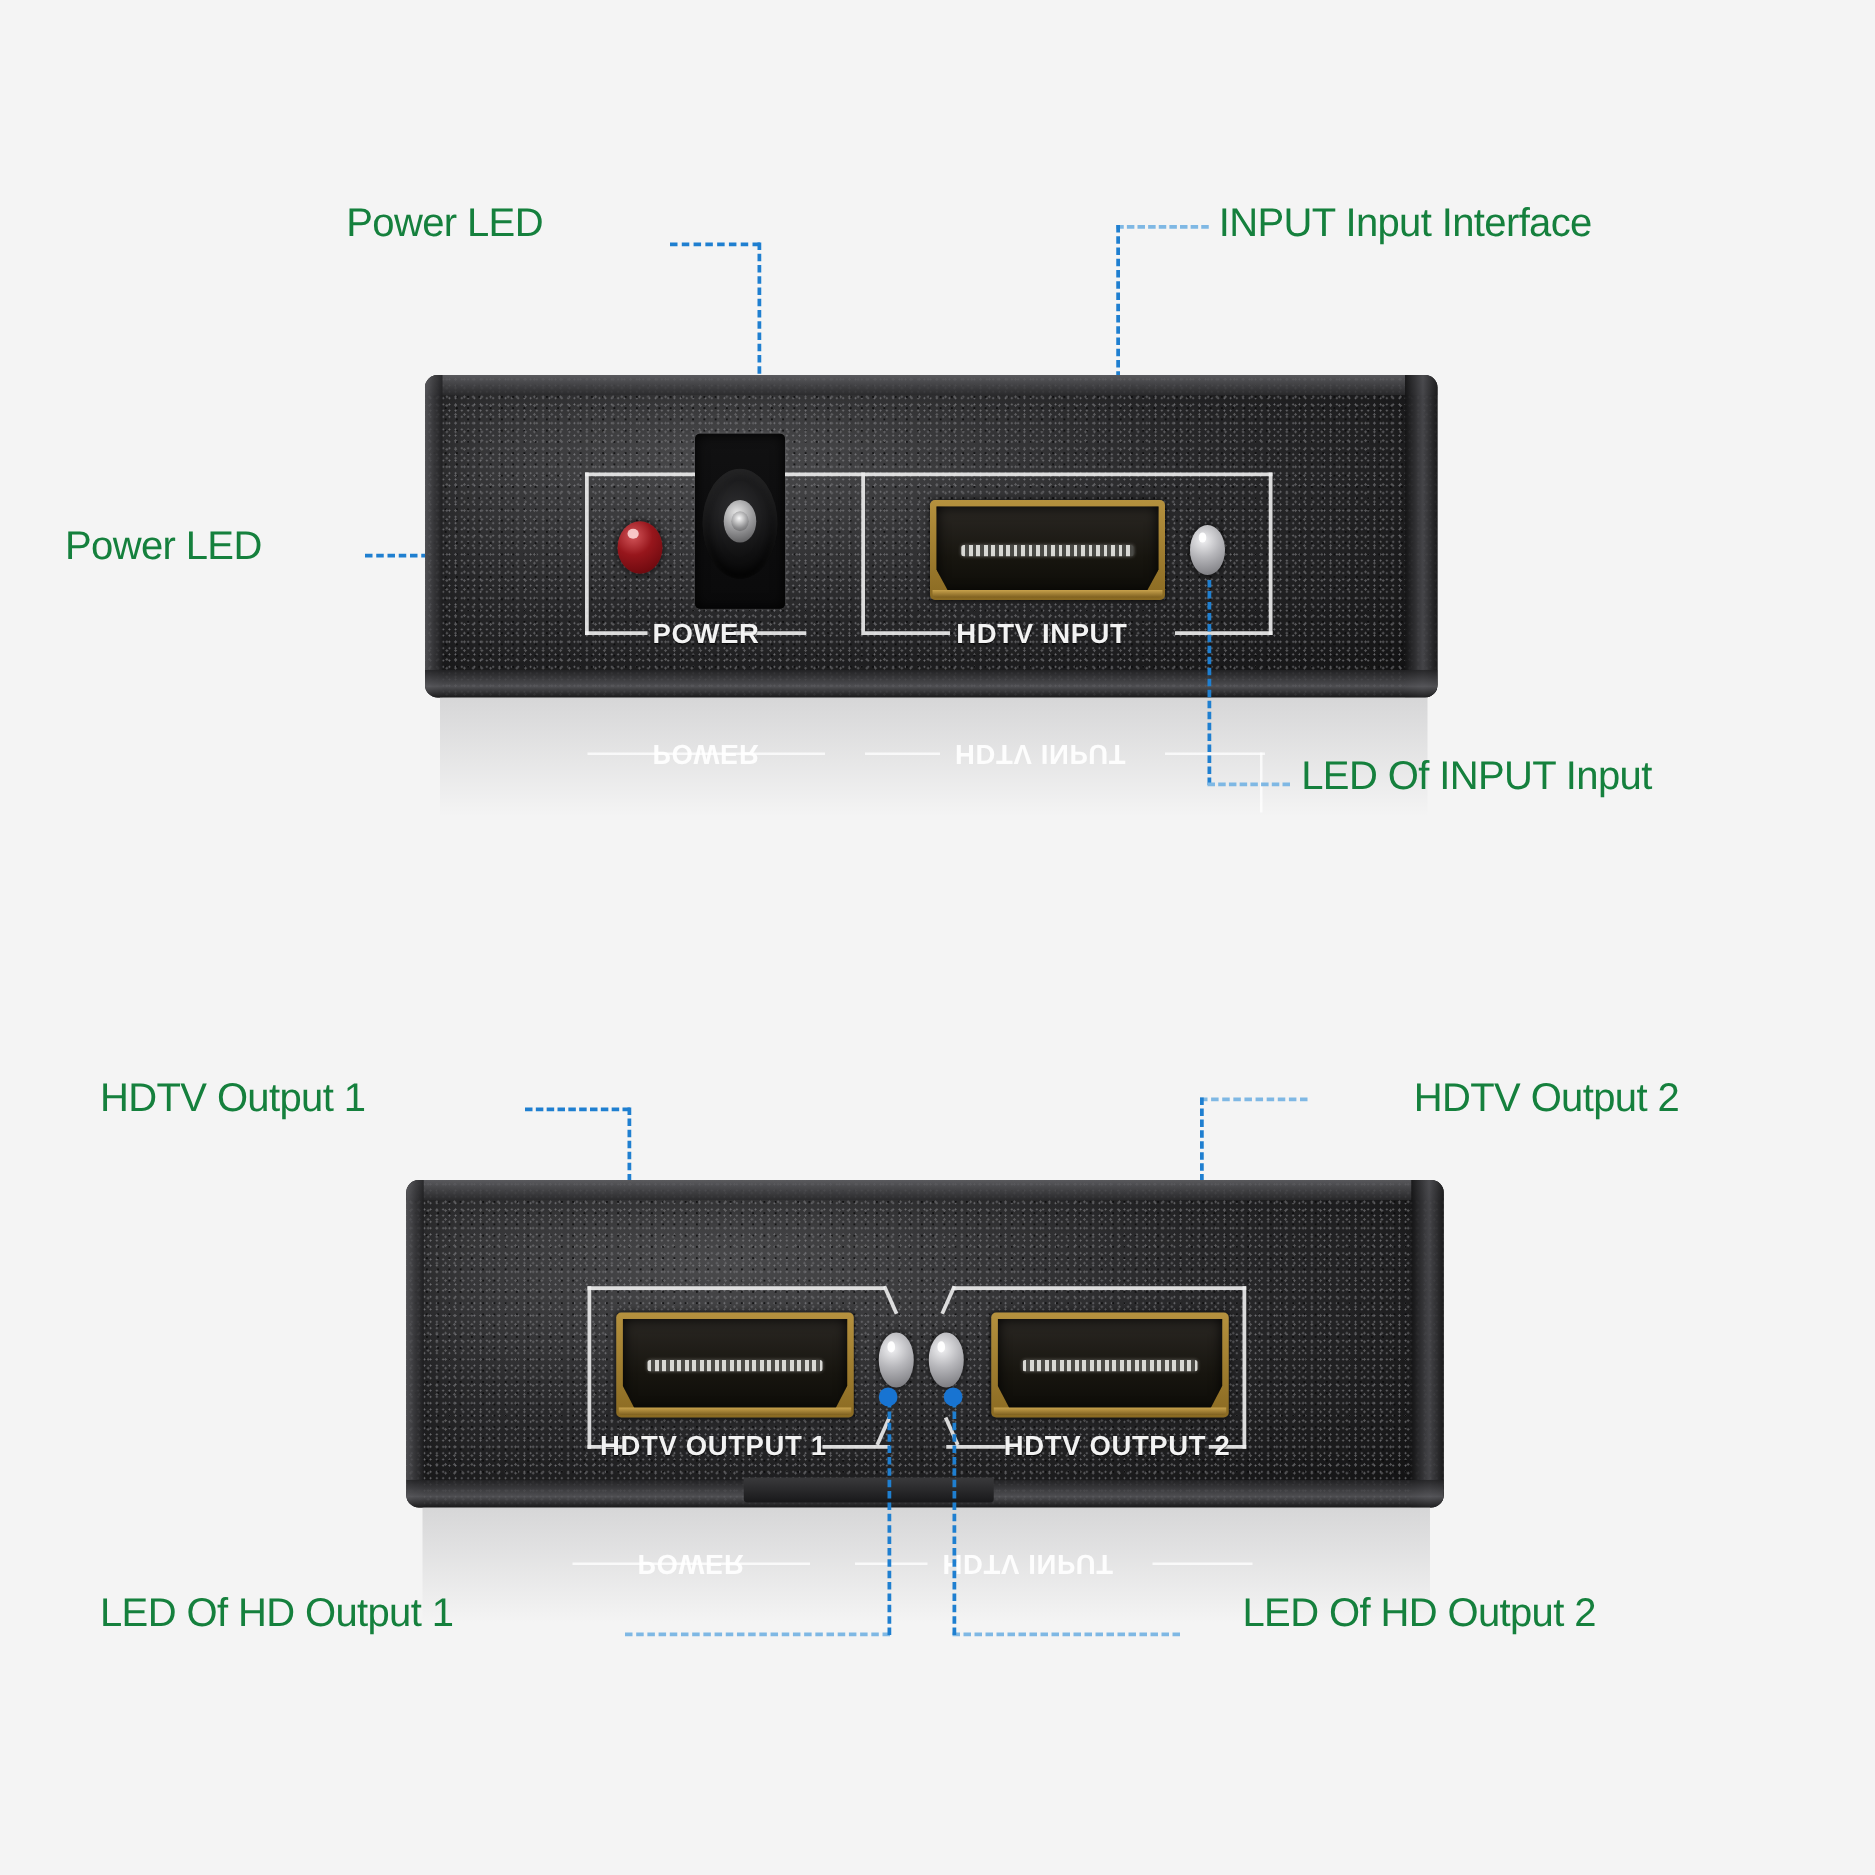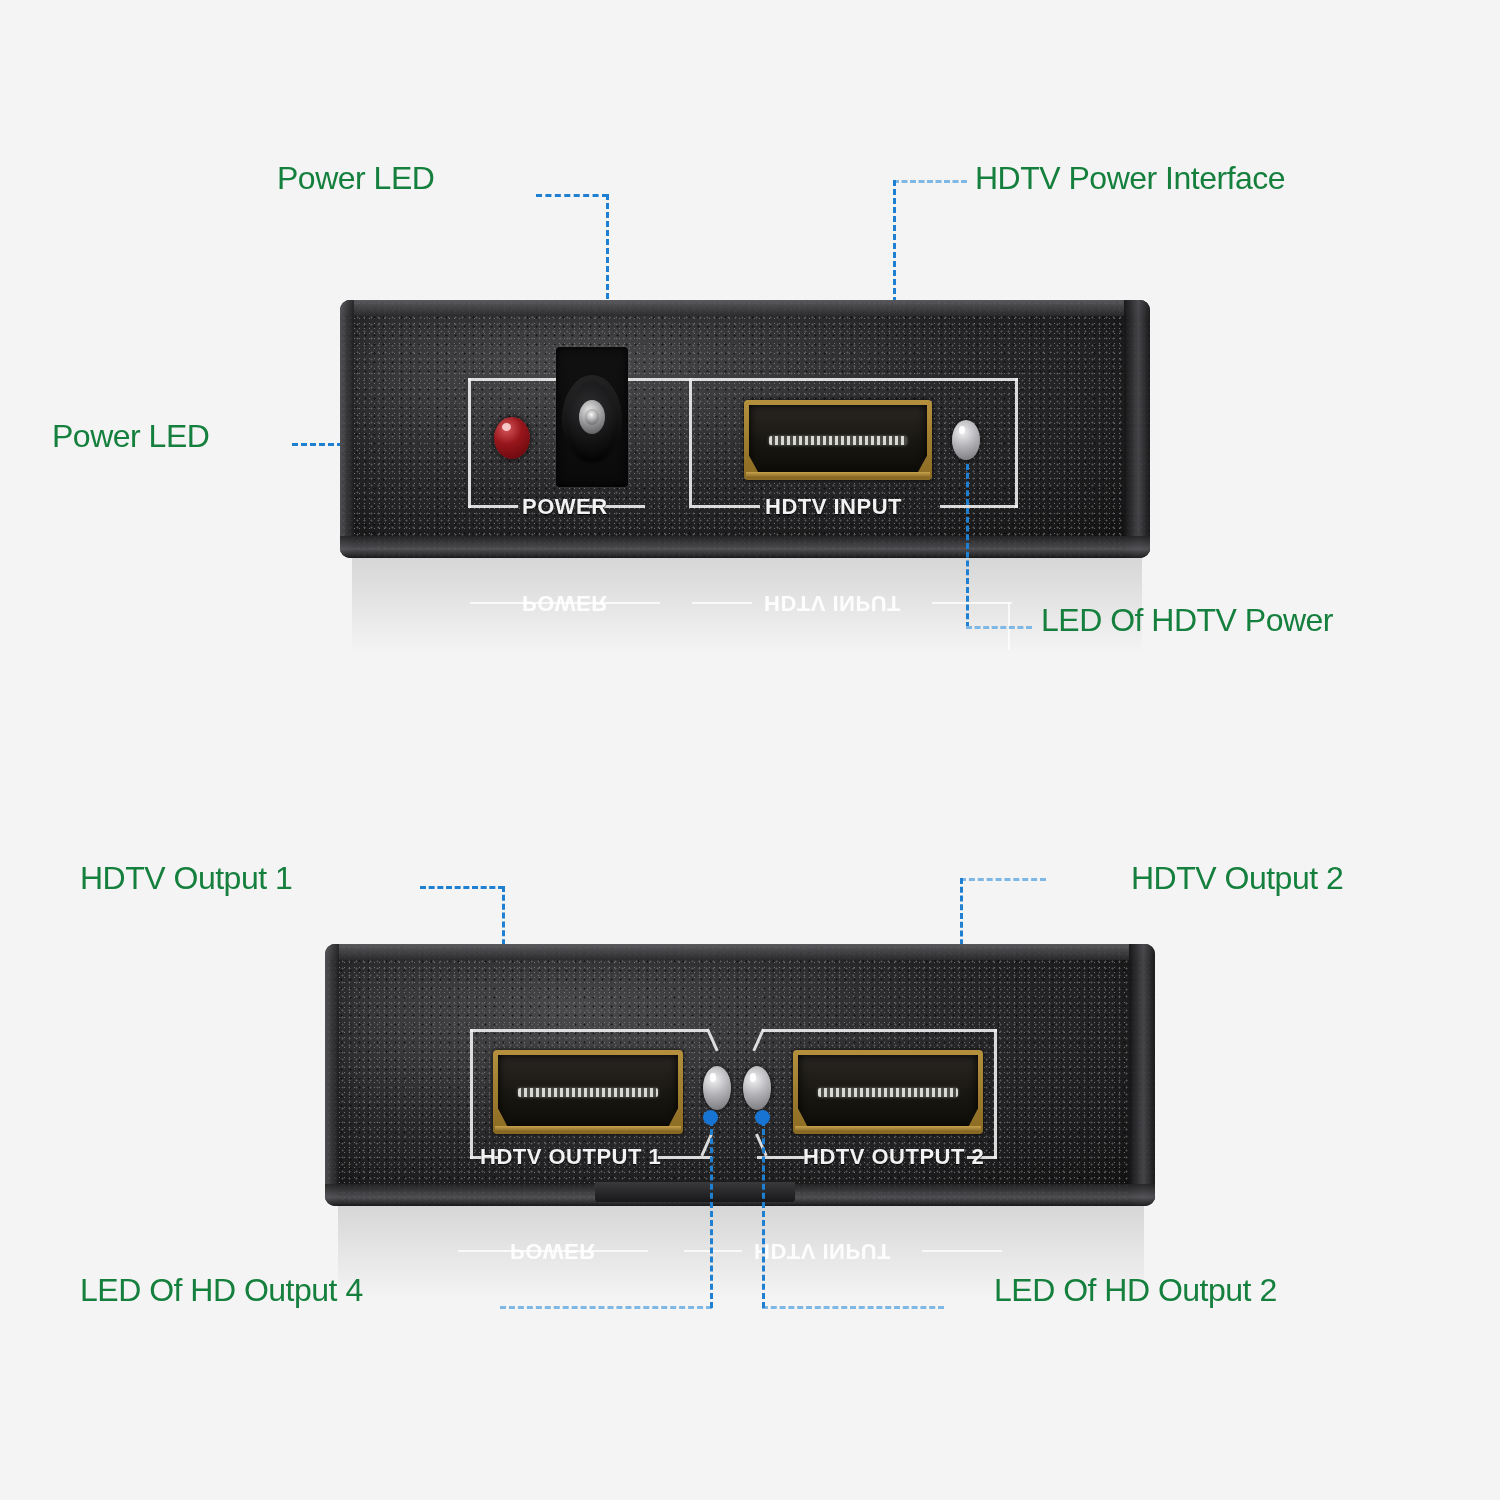--- a/index.html
+++ b/index.html
@@ -236,21 +236,21 @@
 </head>
 <body>
 
 <div id="page">
 
   <div class="callout" style="left:277px; top:162px;">Power LED</div>
   <div class="lead-h" style="left:536px; top:194px; width:72px;"></div>
   <div class="lead-v" style="left:606px; top:194px; height:168px;"></div>
   <div class="dot" style="left:599px; top:355px;"></div>
 
-  <div class="callout" style="left:975px; top:162px;">HDTV Power Interface</div>
+  <div class="callout" style="left:975px; top:162px;">INPUT Input Interface</div>
   <div class="lead-h pale" style="left:893px; top:180px; width:74px;"></div>
   <div class="lead-v" style="left:893px; top:180px; height:240px;"></div>
   <div class="dot" style="left:886px; top:410px;"></div>
 
   <div class="callout" style="left:52px; top:420px;">Power LED</div>
   <div class="lead-h" style="left:292px; top:443px; width:213px;"></div>
   <div class="dot" style="left:495px; top:436px;"></div>
 
   <div class="device" style="left:340px; top:300px; width:810px; height:258px;">
     <div class="texture"></div>
@@ -297,21 +297,21 @@
     <div class="refl-line" style="left:118px; top:44px; width:190px; height:2px;"></div>
     <div class="refl-line" style="left:340px; top:44px; width:60px; height:2px;"></div>
     <div class="refl-line" style="left:580px; top:44px; width:80px; height:2px;"></div>
     <div class="refl-line" style="left:656px; top:44px; width:2px; height:48px;"></div>
     <div class="refl-silk" style="left:170px; top:32px;">POWER</div>
     <div class="refl-silk" style="left:412px; top:32px;">HDTV INPUT</div>
   </div>
 
   <div class="lead-v" style="left:966px; top:464px; height:164px;"></div>
   <div class="lead-h pale" style="left:966px; top:626px; width:66px;"></div>
-  <div class="callout" style="left:1041px; top:604px;">LED Of HDTV Power</div>
+  <div class="callout" style="left:1041px; top:604px;">LED Of INPUT Input</div>
 
   <div class="callout" style="left:80px; top:862px;">HDTV Output 1</div>
   <div class="lead-h" style="left:420px; top:886px; width:84px;"></div>
   <div class="lead-v" style="left:502px; top:886px; height:68px;"></div>
   <div class="lead-v" style="left:502px; top:954px; height:122px;"></div>
   <div class="dot" style="left:495px; top:1066px;"></div>
 
   <div class="callout" style="left:1131px; top:862px;">HDTV Output 2</div>
   <div class="lead-h pale" style="left:960px; top:878px; width:86px;"></div>
   <div class="lead-v" style="left:960px; top:878px; height:76px;"></div>
@@ -366,21 +366,21 @@
   </div>
 
   <div class="reflection" style="left:338px; top:1206px; width:806px; height:128px;">
     <div class="refl-line" style="left:120px; top:44px; width:190px; height:2px;"></div>
     <div class="refl-line" style="left:346px; top:44px; width:58px; height:2px;"></div>
     <div class="refl-line" style="left:584px; top:44px; width:80px; height:2px;"></div>
     <div class="refl-silk" style="left:172px; top:32px;">POWER</div>
     <div class="refl-silk" style="left:416px; top:32px;">HDTV INPUT</div>
   </div>
 
-  <div class="callout" style="left:80px; top:1274px;">LED Of HD Output 4</div>
+  <div class="callout" style="left:80px; top:1274px;">LED Of HD Output 1</div>
   <div class="lead-h pale" style="left:500px; top:1306px; width:212px;"></div>
   <div class="lead-v" style="left:710px; top:1120px; height:188px;"></div>
   <div class="dot" style="left:703px; top:1110px;"></div>
 
   <div class="callout" style="left:994px; top:1274px;">LED Of HD Output 2</div>
   <div class="lead-h pale" style="left:762px; top:1306px; width:182px;"></div>
   <div class="lead-v" style="left:762px; top:1120px; height:188px;"></div>
   <div class="dot" style="left:755px; top:1110px;"></div>
 
 </div>

